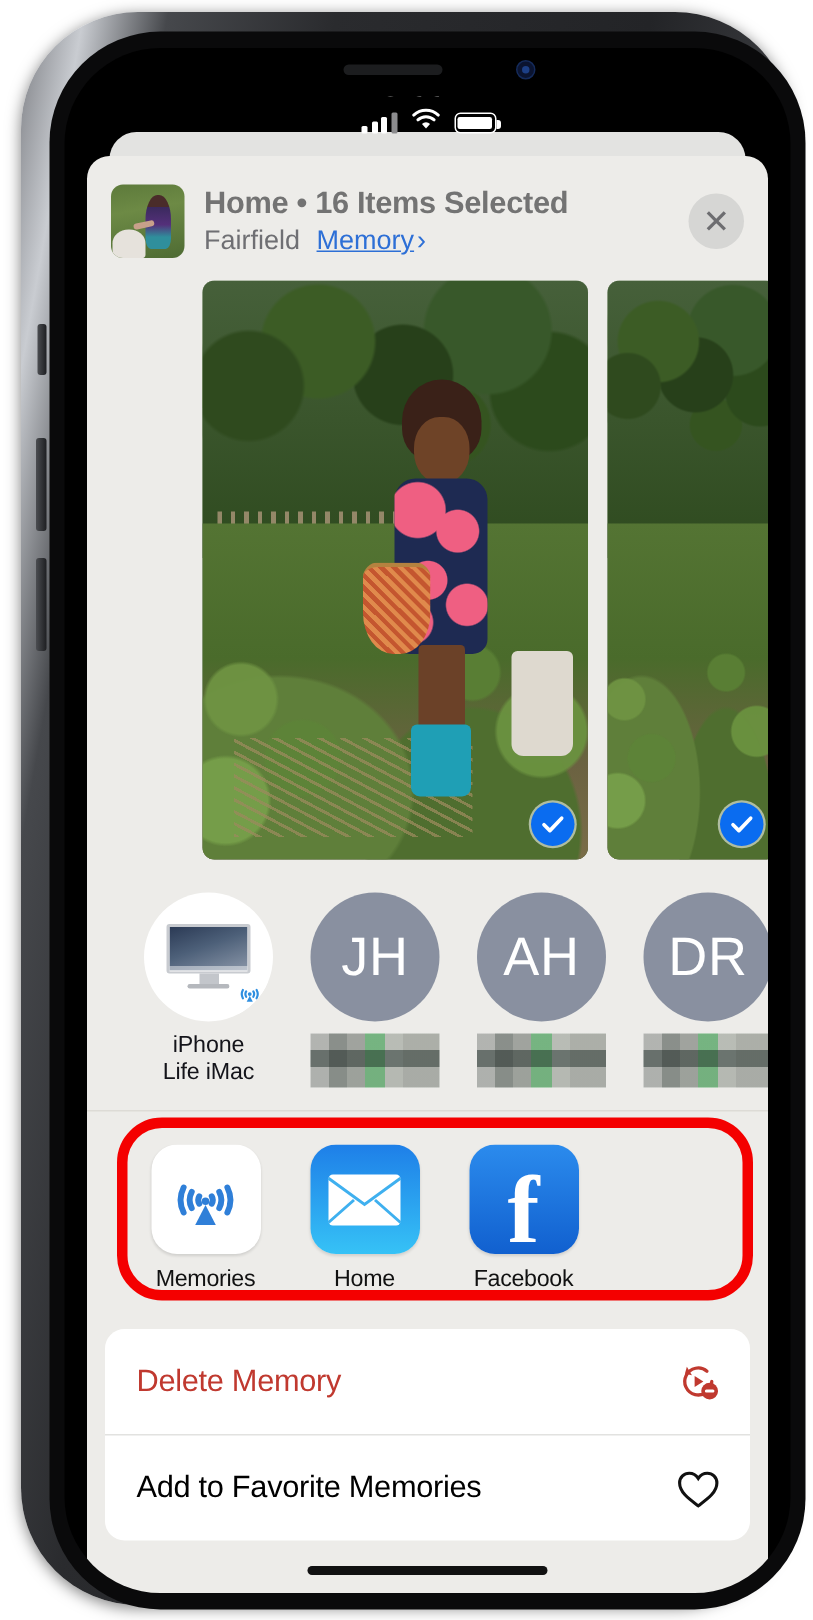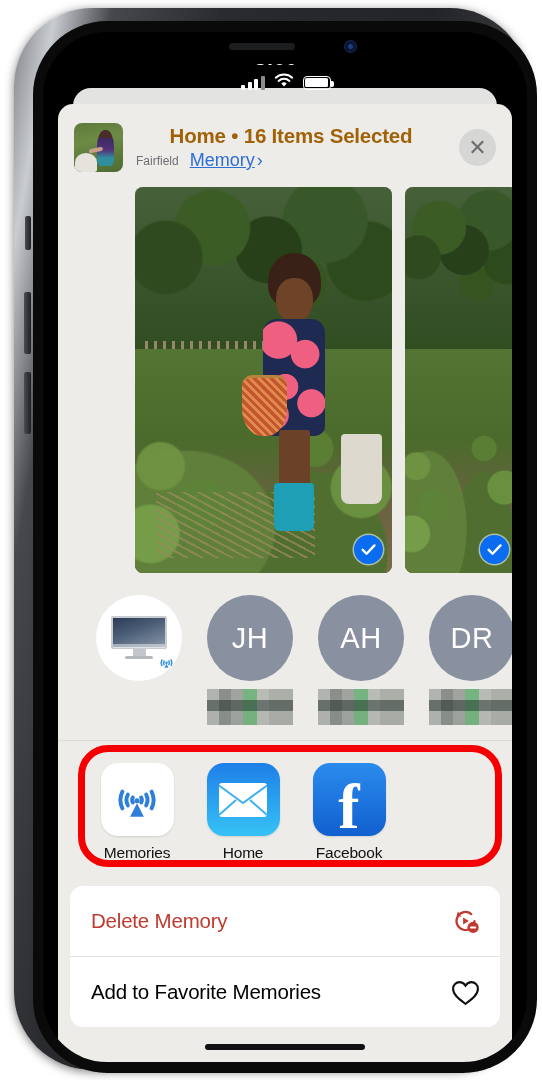--- a/index.html
+++ b/index.html
@@ -122,28 +122,28 @@
     width: 44%; height: 38%;
     background: #e6e2dc; border-radius: 50% 50% 12% 12%;
   }
   .memory-thumb .mt-arm {
     position: absolute; left: 30%; top: 52%;
     width: 28%; height: 9%;
     background: #c8a08a; border-radius: 4px; transform: rotate(-12deg);
   }
   .header-text { flex: 1; min-width: 0; }
   .header-title {
-    font-size: 20.5px; font-weight: bold; color: #a16207;
-    letter-spacing: -.2px; white-space: nowrap; text-align: center;
+    font-size: 20.5px; font-weight: bold; color: #737373;
+    letter-spacing: -.2px; white-space: nowrap;
   }
   .header-sub {
     display: flex; align-items: center; gap: 11px;
     margin-top: 2px;
   }
-  .header-place { font-size: 12px; color: #6f6f73; }
+  .header-place { font-size: 18px; color: #6f6f73; }
   .header-options {
     font-size: 18px; color: #2d6fd6;
     text-decoration: underline; white-space: nowrap;
   }
   .header-options .chev { text-decoration: none; display: inline-block; margin-left: 2px; }
   .close-btn {
     width: 37px; height: 37px; border-radius: 50%;
     background: #d6d6d4; flex: none;
     display: flex; align-items: center; justify-content: center;
     color: #6d6d70; font-size: 22px; font-weight: 500; line-height: 1;
@@ -239,21 +239,21 @@
   }
   .contact { width: 86px; flex: none; text-align: center; }
   .contact-avatar {
     width: 86px; height: 86px; border-radius: 50%;
     background: #fff; position: relative;
     display: flex; align-items: center; justify-content: center;
     overflow: hidden;
   }
   .contact-avatar.initials {
     background: #8990a0; color: #fff;
-    font-size: 29px; font-weight: 500; letter-spacing: .5px;
+    font-size: 36px; font-weight: 500; letter-spacing: .5px;
   }
   .imac {
     width: 56px; height: 44px; position: relative;
   }
   .imac-screen {
     width: 56px; height: 33px; border-radius: 2px;
     background: linear-gradient(160deg,#2b3a55 0%,#4d6079 45%,#8a96a8 100%);
     border: 2px solid #c8cbd0;
   }
   .imac-bar {
@@ -466,20 +466,24 @@
             </div>
             <div class="airdrop-badge">
               <svg width="17" height="17" viewBox="0 0 20 20">
                 <path d="M4.6 12.4a7 7 0 0 1 0-6.6M15.4 12.4a7 7 0 0 0 0-6.6" stroke="#2f8fe0" stroke-width="1.7" fill="none" stroke-linecap="round"></path>
                 <path d="M7.2 11.2a4 4 0 0 1 0-4.2M12.8 11.2a4 4 0 0 0 0-4.2" stroke="#2f8fe0" stroke-width="1.7" fill="none" stroke-linecap="round"></path>
                 <circle cx="10" cy="9.1" r="1.5" fill="#2f8fe0"></circle>
                 <path d="M10 10.4 7.6 15h4.8z" fill="#2f8fe0"></path>
               </svg>
             </div>
           </div>
+          <div class="contact-label">
+            <div>iPhone</div>
+            <div>Life iMac</div>
+          </div>
         </div>
 
         <div class="contact">
           <div class="contact-avatar initials">
             <span>JH</span>
           </div>
           <div class="blurred-label"></div>
         </div>
 
         <div class="contact">

